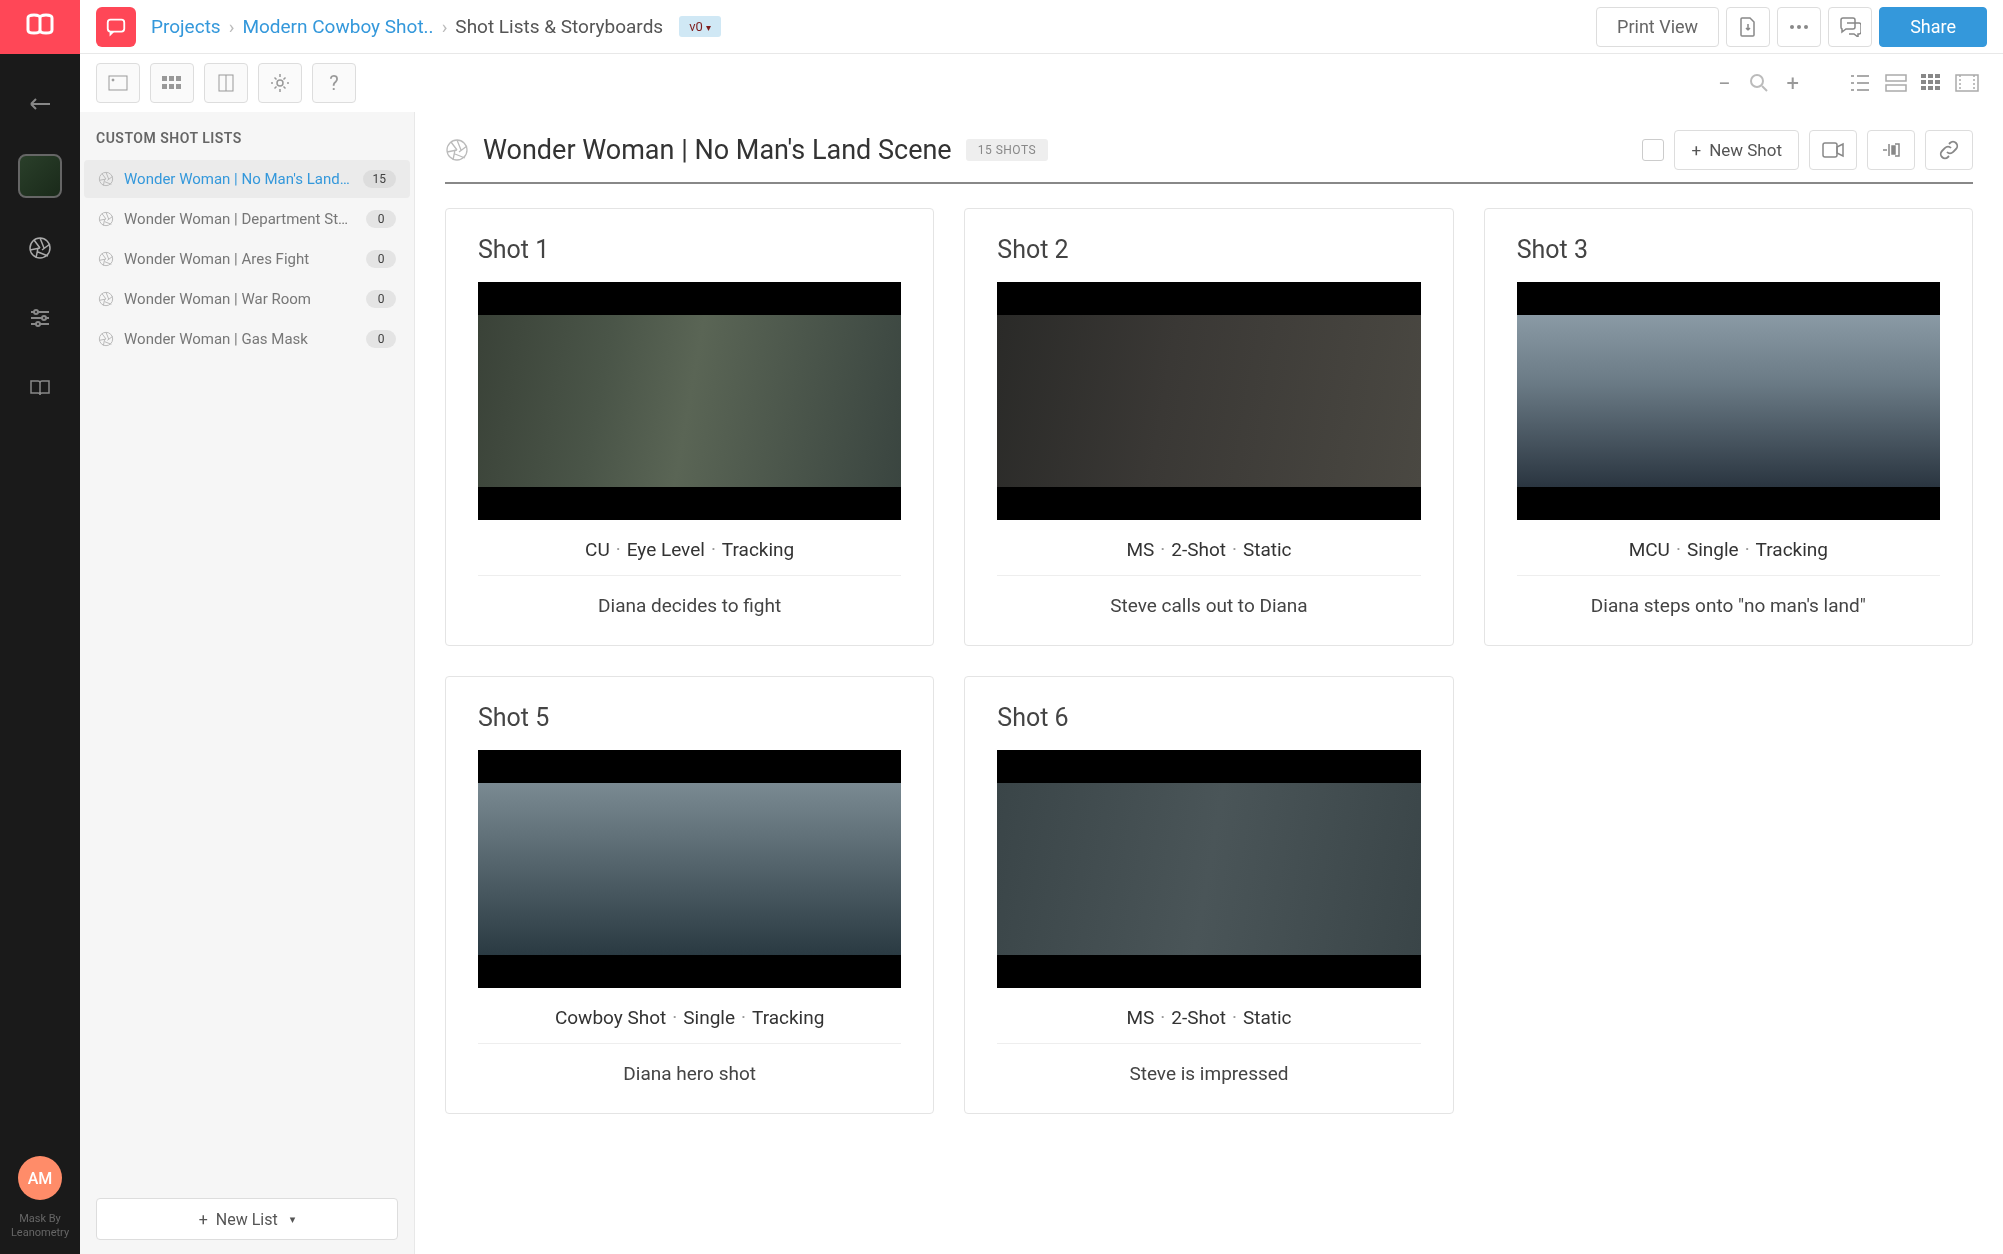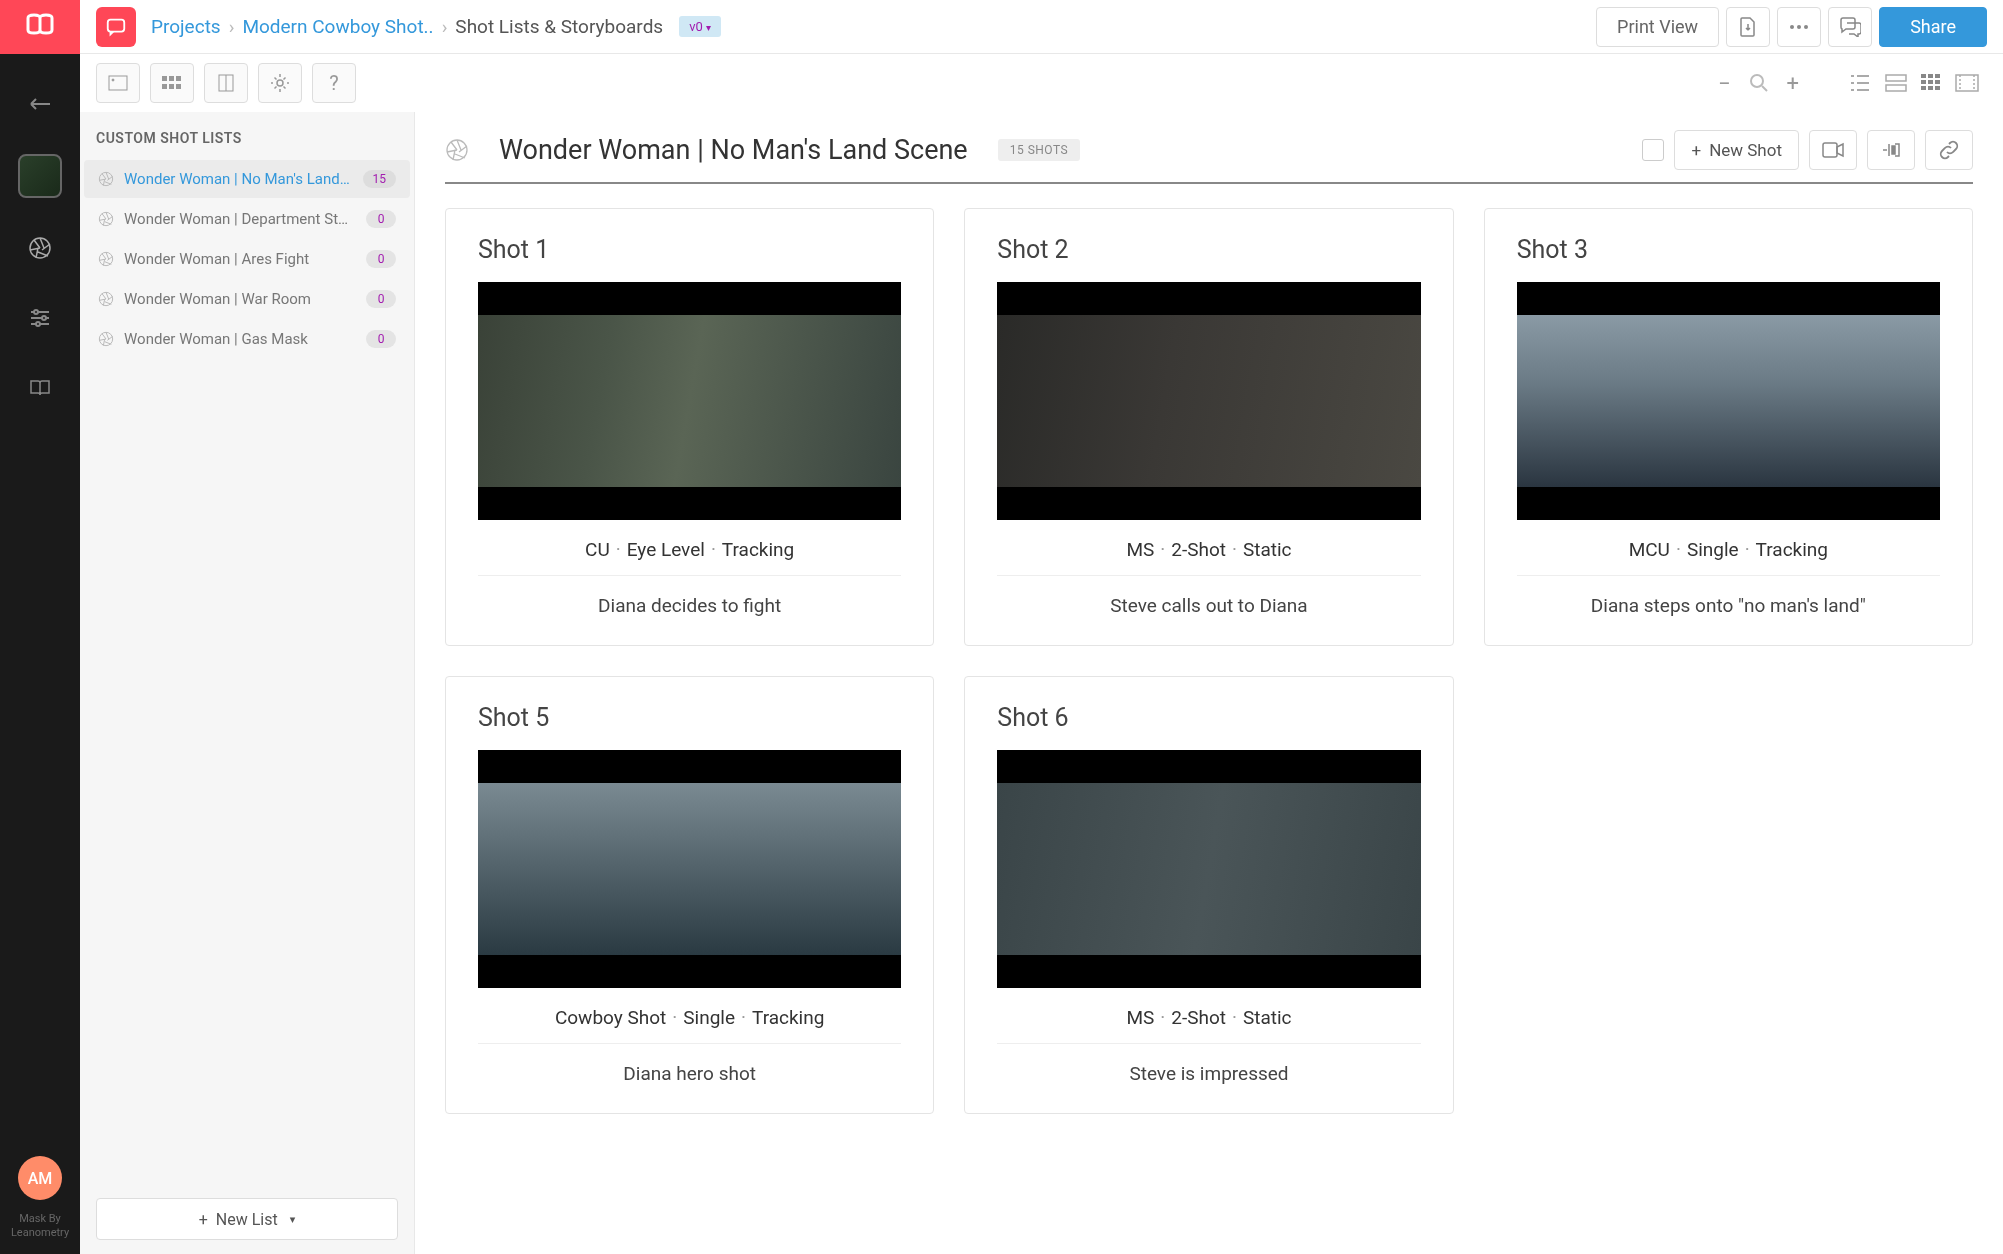--- a/index.html
+++ b/index.html
@@ -19,21 +19,21 @@
 .main { flex: 1; display: flex; flex-direction: column; }
 
 
 .topbar { height: 54px; border-bottom: 1px solid #e8e8e8; display: flex; align-items: center; padding: 0 16px 0 0; gap: 7px; }
 .topbar .app-icon { width: 40px; height: 40px; margin-left: 16px; background: #ff4757; border-radius: 6px; display: flex; align-items: center; justify-content: center; }
 .app-icon svg { width: 22px; height: 22px; }
 .breadcrumb { display: flex; align-items: center; gap: 8px; font-size: 19px; margin-left: 8px; }
 .breadcrumb a { color: #3498db; text-decoration: none; }
 .breadcrumb .sep { color: #bbb; }
 .breadcrumb .current { color: #555; }
-.version-pill { background: #d0e8f5; color: #a21caf; font-size: 13px; padding: 3px 10px; border-radius: 3px; margin-left: 8px; }
+.version-pill { background: #d0e8f5; color: #7f1d1d; font-size: 13px; padding: 3px 10px; border-radius: 3px; margin-left: 8px; }
 .topbar-spacer { flex: 1; }
 .topbar-btn { height: 40px; padding: 0 20px; border: 1px solid #ddd; background: #fff; border-radius: 4px; font-size: 18px; color: #666; display: flex; align-items: center; justify-content: center; cursor: pointer; }
 .topbar-btn.icon-only { width: 44px; padding: 0; }
 .topbar-btn.primary { background: #3498db; color: #fff; border-color: #3498db; padding: 0 30px; }
 
 
 .toolbar { height: 58px; display: flex; align-items: center; padding: 0 24px 0 16px; gap: 10px; }
 .tool-btn { width: 44px; height: 40px; border: 1px solid #ddd; border-radius: 4px; background: #fafafa; display: flex; align-items: center; justify-content: center; color: #888; cursor: pointer; }
 .toolbar-spacer { flex: 1; }
 .zoom-group { display: flex; align-items: center; gap: 18px; color: #999; font-size: 22px; margin-right: 40px; }
@@ -43,28 +43,28 @@
 
 
 .body { flex: 1; display: flex; overflow: hidden; }
 .sidebar { width: 335px; background: #f6f6f6; border-right: 1px solid #e8e8e8; display: flex; flex-direction: column; }
 .sidebar-header { padding: 18px 16px 12px; font-size: 14px; letter-spacing: 0.5px; color: #666; font-weight: 600; }
 .sidebar-list { flex: 1; overflow-y: auto; }
 .sidebar-row { display: flex; align-items: center; padding: 10px 14px; gap: 10px; font-size: 15px; color: #777; cursor: pointer; border-radius: 4px; margin: 2px 4px; }
 .sidebar-row.active { background: #ebebeb; color: #3498db; }
 .sidebar-row .dot { width: 16px; height: 16px; color: #bbb; flex-shrink: 0; }
 .sidebar-row .label { flex: 1; white-space: nowrap; overflow: hidden; text-overflow: ellipsis; }
-.sidebar-row .count { background: #e4e4e4; color: #a21caf; font-size: 12px; padding: 2px 10px; border-radius: 10px; min-width: 30px; text-align: center; }
+.sidebar-row .count { background: #e4e4e4; color: #404040; font-size: 12px; padding: 2px 10px; border-radius: 10px; min-width: 30px; text-align: center; }
 .sidebar-row.active .count { background: #ddd; }
 .sidebar-footer { padding: 14px 16px; }
 .sidebar-footer button { width: 100%; height: 42px; border: 1px solid #ddd; background: #fff; border-radius: 4px; font-size: 16px; color: #555; cursor: pointer; display: flex; align-items: center; justify-content: center; gap: 8px; }
 
 
 .content { flex: 1; overflow-y: auto; padding: 0 30px 40px; }
-.content-header { display: flex; align-items: center; padding: 18px 0 12px; gap: 30px; border-bottom: 2px solid #888; margin-bottom: 24px; }
+.content-header { display: flex; align-items: center; padding: 18px 0 12px; gap: 14px; border-bottom: 2px solid #888; margin-bottom: 24px; }
 .content-header .atom { color: #aaa; }
 .content-title { font-size: 27px; font-weight: 400; color: #333; }
 .shots-pill { background: #eee; color: #888; font-size: 12px; letter-spacing: 0.5px; padding: 4px 12px; border-radius: 3px; }
 .ch-spacer { flex: 1; }
 .ch-controls { display: flex; gap: 10px; align-items: center; }
 .chk { width: 22px; height: 22px; border: 1px solid #ccc; border-radius: 3px; cursor: pointer; }
 .ch-btn { height: 40px; padding: 0 16px; border: 1px solid #ddd; background: #fff; border-radius: 4px; font-size: 17px; color: #555; display: flex; align-items: center; gap: 8px; cursor: pointer; }
 .ch-btn.icon-only { width: 48px; padding: 0; justify-content: center; }
 
 

